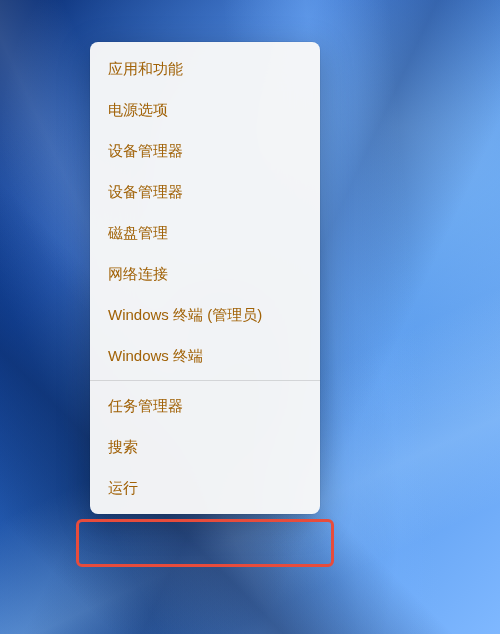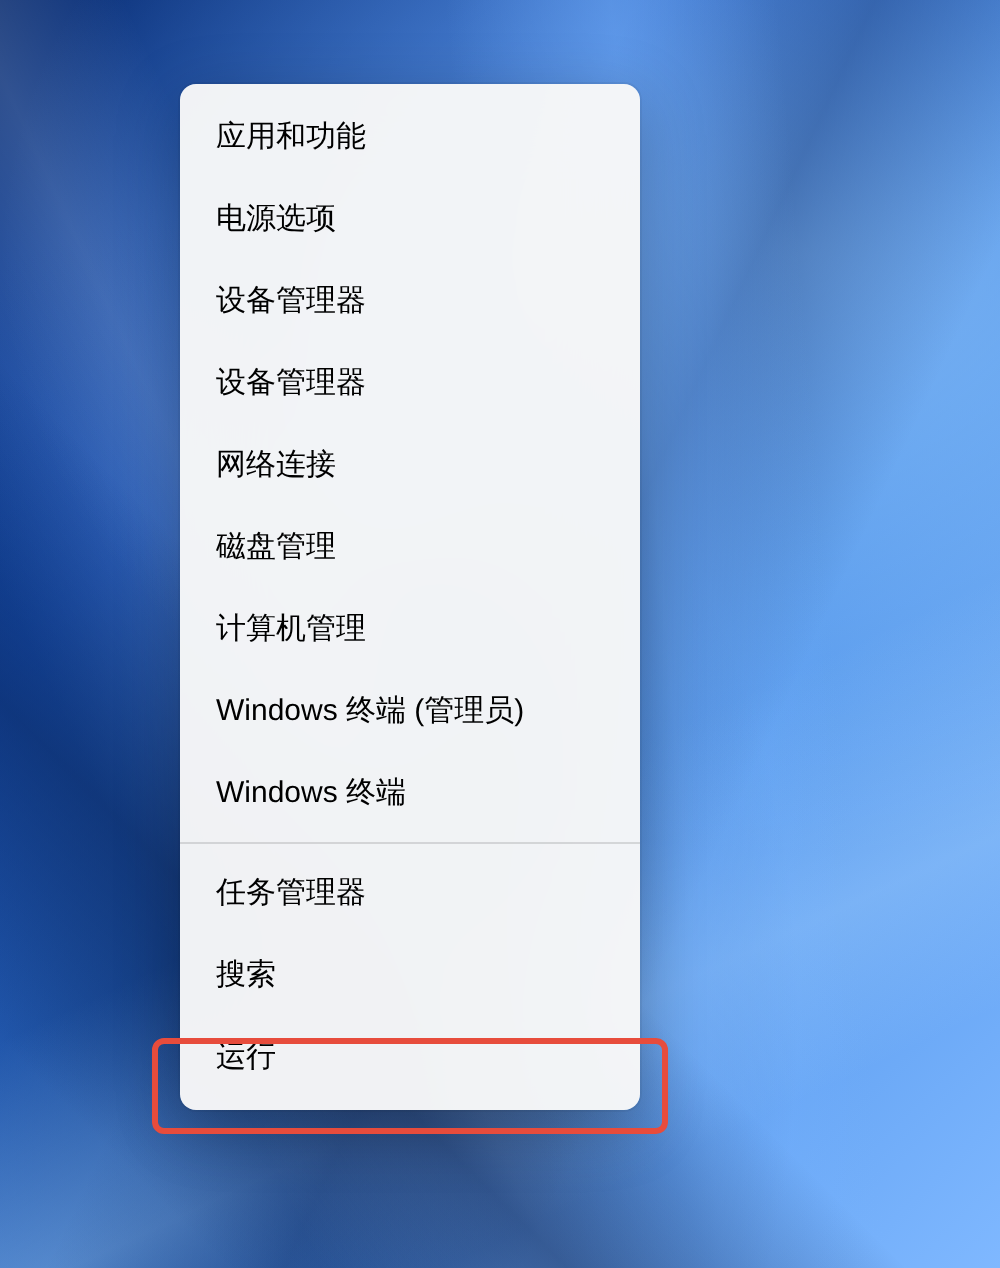--- a/index.html
+++ b/index.html
@@ -47,21 +47,21 @@
       width: 230px;
       background: rgba(248, 248, 248, 0.97);
       border-radius: 8px;
       box-shadow: 0 8px 32px rgba(0,0,0,0.25), 0 0 0 1px rgba(0,0,0,0.05);
       padding: 6px 0;
       backdrop-filter: blur(20px);
     }
     .menu-item {
       padding: 10px 18px;
       font-size: 15px;
-      color: #000000;
+      color: #a16207;
       cursor: pointer;
       line-height: 1.4;
     }
     .menu-separator {
       height: 1px;
       background: rgba(0,0,0,0.12);
       margin: 4px 0;
     }
     .highlight-box {
       position: absolute;
@@ -78,23 +78,22 @@
 </head>
 <body>
 
 <div class="wallpaper"></div>
 
 <div class="context-menu">
   <div class="menu-item">应用和功能</div>
   <div class="menu-item">电源选项</div>
   <div class="menu-item">设备管理器</div>
   <div class="menu-item">设备管理器</div>
+  <div class="menu-item">磁盘管理</div>
   <div class="menu-item">网络连接</div>
-  <div class="menu-item">磁盘管理</div>
-  <div class="menu-item">计算机管理</div>
   <div class="menu-item">Windows 终端 (管理员)</div>
   <div class="menu-item">Windows 终端</div>
   <div class="menu-separator"></div>
   <div class="menu-item">任务管理器</div>
   <div class="menu-item">搜索</div>
   <div class="menu-item">运行</div>
 </div>
 
 <div class="highlight-box"></div>
 

